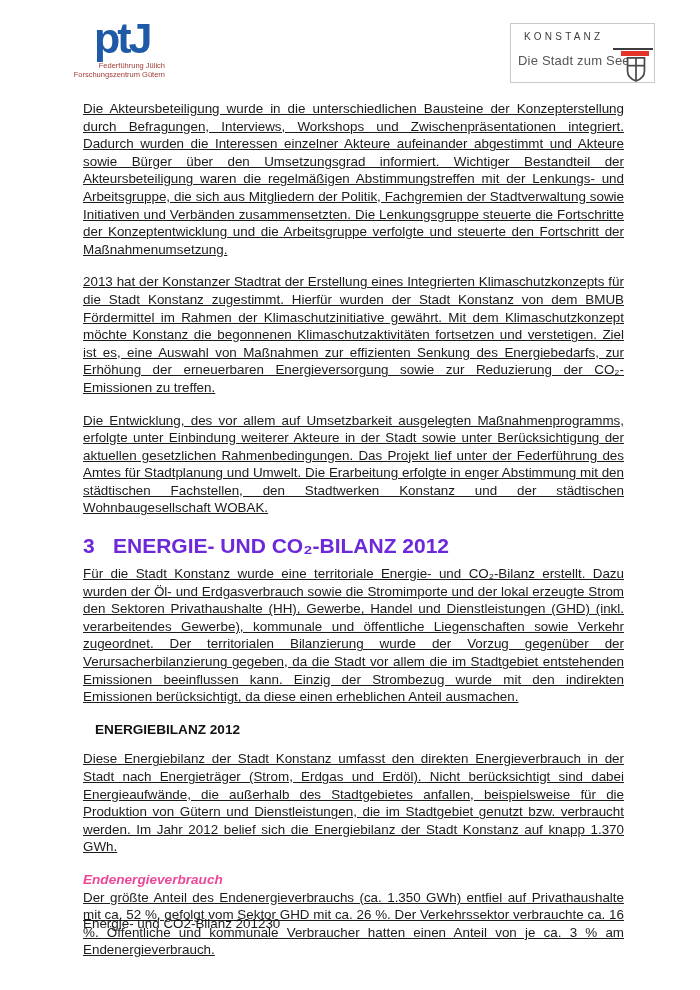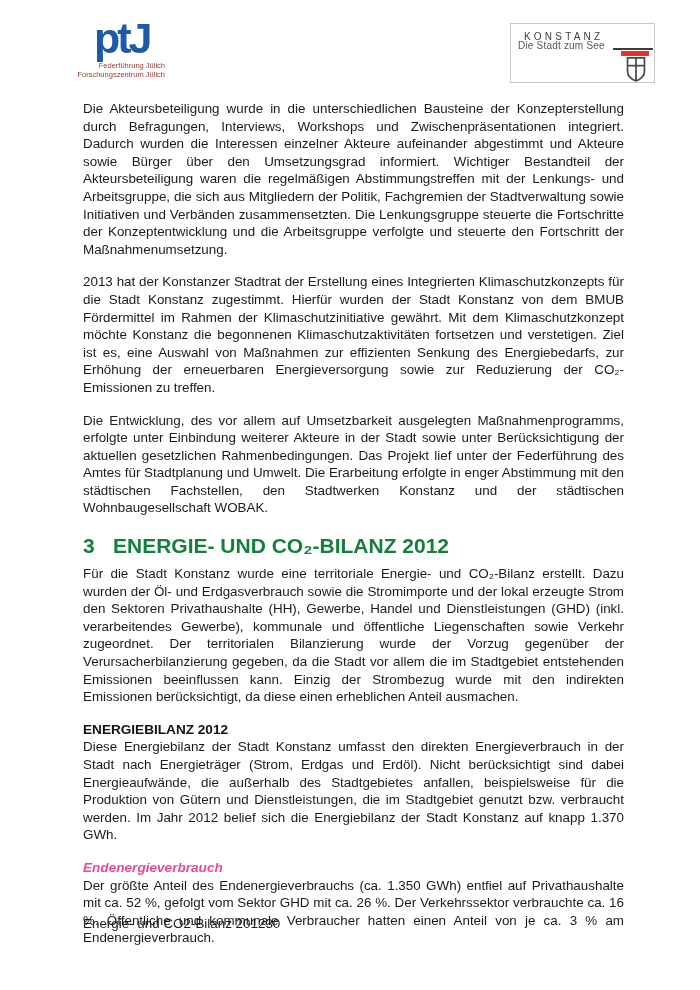--- a/index.html
+++ b/index.html
@@ -40,45 +40,45 @@
   }
   .k-name {
     position: absolute; top: 7px; left: 13px;
     font-size: 10px; letter-spacing: 3.2px; color: #3d3d3d;
   }
   .k-underline {
     position: absolute; top: 24px; left: 102px; width: 40px; height: 2px;
     background: #3d3d3d;
   }
   .k-tagline {
-    position: absolute; top: 16px; left: 7px;
-    font-size: 10px; color: #555555; letter-spacing: 0.2px;
+    position: absolute; top: 29px; left: 7px;
+    font-size: 13px; color: #555555; letter-spacing: 0.2px;
   }
   .k-bar {
     position: absolute; top: 27px; left: 110px; width: 28px; height: 5px;
   }
   .k-shield { position: absolute; top: 33px; left: 115px; width: 20px; height: 25px; }
 
   
   .content {
     position: absolute; top: 100px; left: 83px; right: 76px;
     font-size: 13.4px; line-height: 17.6px; text-align: justify;
   }
-  .content p { margin: 0 0 15px 0; }
+  .content p { margin: 0 0 15px 0; text-decoration: underline; }
 
   h2.section-heading {
     font-size: 21px; line-height: 28px; font-weight: bold;
     margin: 10px 0 5px 0; text-align: left; white-space: nowrap;
-    color: #15803d;
+    color: #6d28d9;
   }
   h2.section-heading .h2-num { display: inline-block; min-width: 30px; }
 
   h3.sub-heading {
     font-size: 13.6px; line-height: 17.6px; font-weight: bold;
-    margin: 0; text-align: left; color: #111111;
+    margin: 12px; text-align: left; color: #111111;
   }
   h4.sub-heading-italic {
     font-size: 13.6px; line-height: 17.6px; font-weight: bold; font-style: italic;
     margin: 0; text-align: left; color: #ec4899;
   }
 
   
   .footer {
     position: absolute; top: 916px; left: 83px; right: 76px;
     display: flex; justify-content: flex-start;
@@ -88,21 +88,21 @@
 </head>
 <body>
 
 <div class="page">
 
   <header class="header">
 
     <div class="ptj-mark">ptJ</div>
     <div class="ptj-caption">
       <div>Federführung Jülich</div>
-      <div>Forschungszentrum Jülich</div>
+      <div>Forschungszentrum Gütern</div>
     </div>
 
 
     <div class="konstanz-box">
       <div class="k-name">KONSTANZ</div>
       <div class="k-underline"></div>
       <div class="k-tagline">Die Stadt zum See</div>
       <div class="k-bar" style="background:#e63329;"></div>
       <svg class="k-shield" viewBox="0 0 20 26">
         <path d="M1.2 1 H18.8 V14.5 Q18.8 21.8 10 24.8 Q1.2 21.8 1.2 14.5 Z" fill="#ffffff" stroke="#4a4a4a" stroke-width="1.8"></path>

